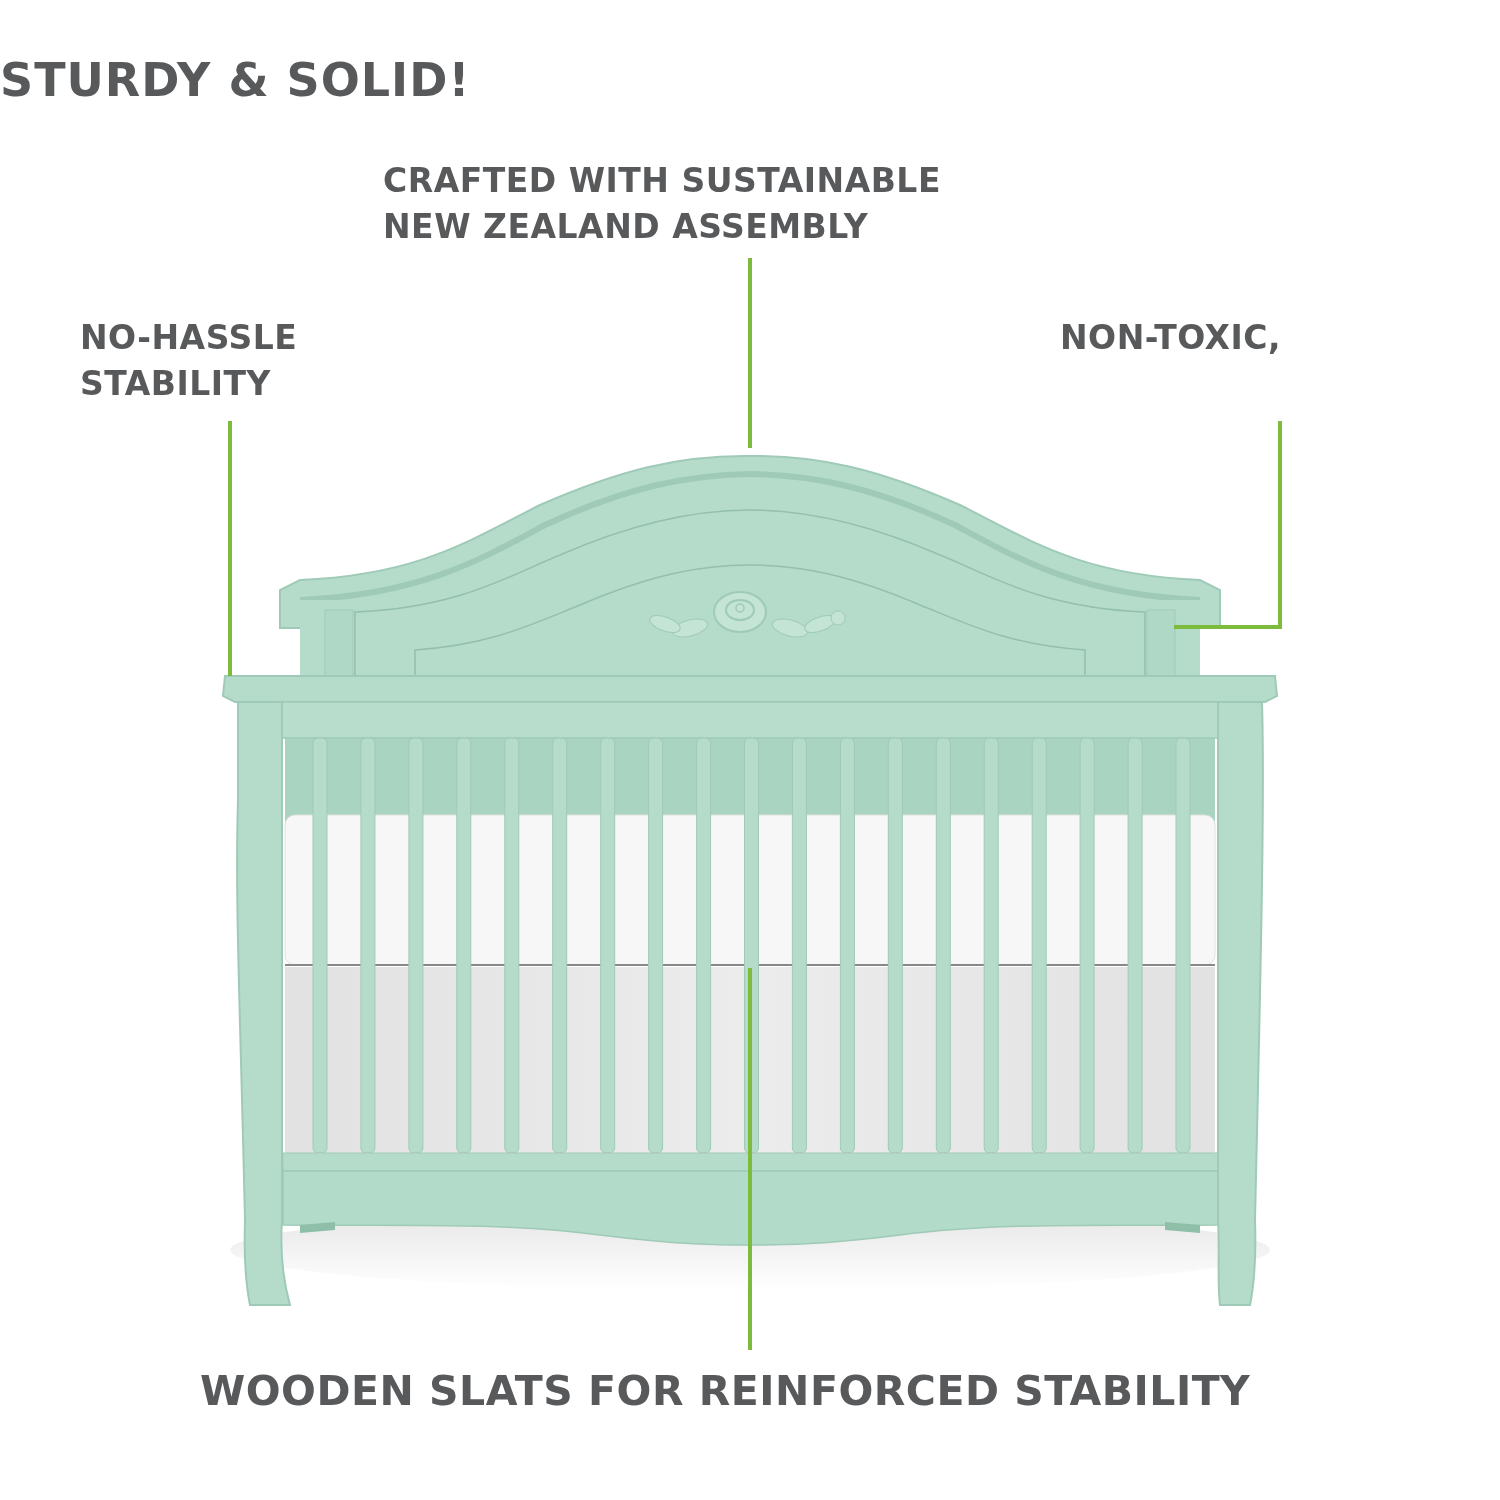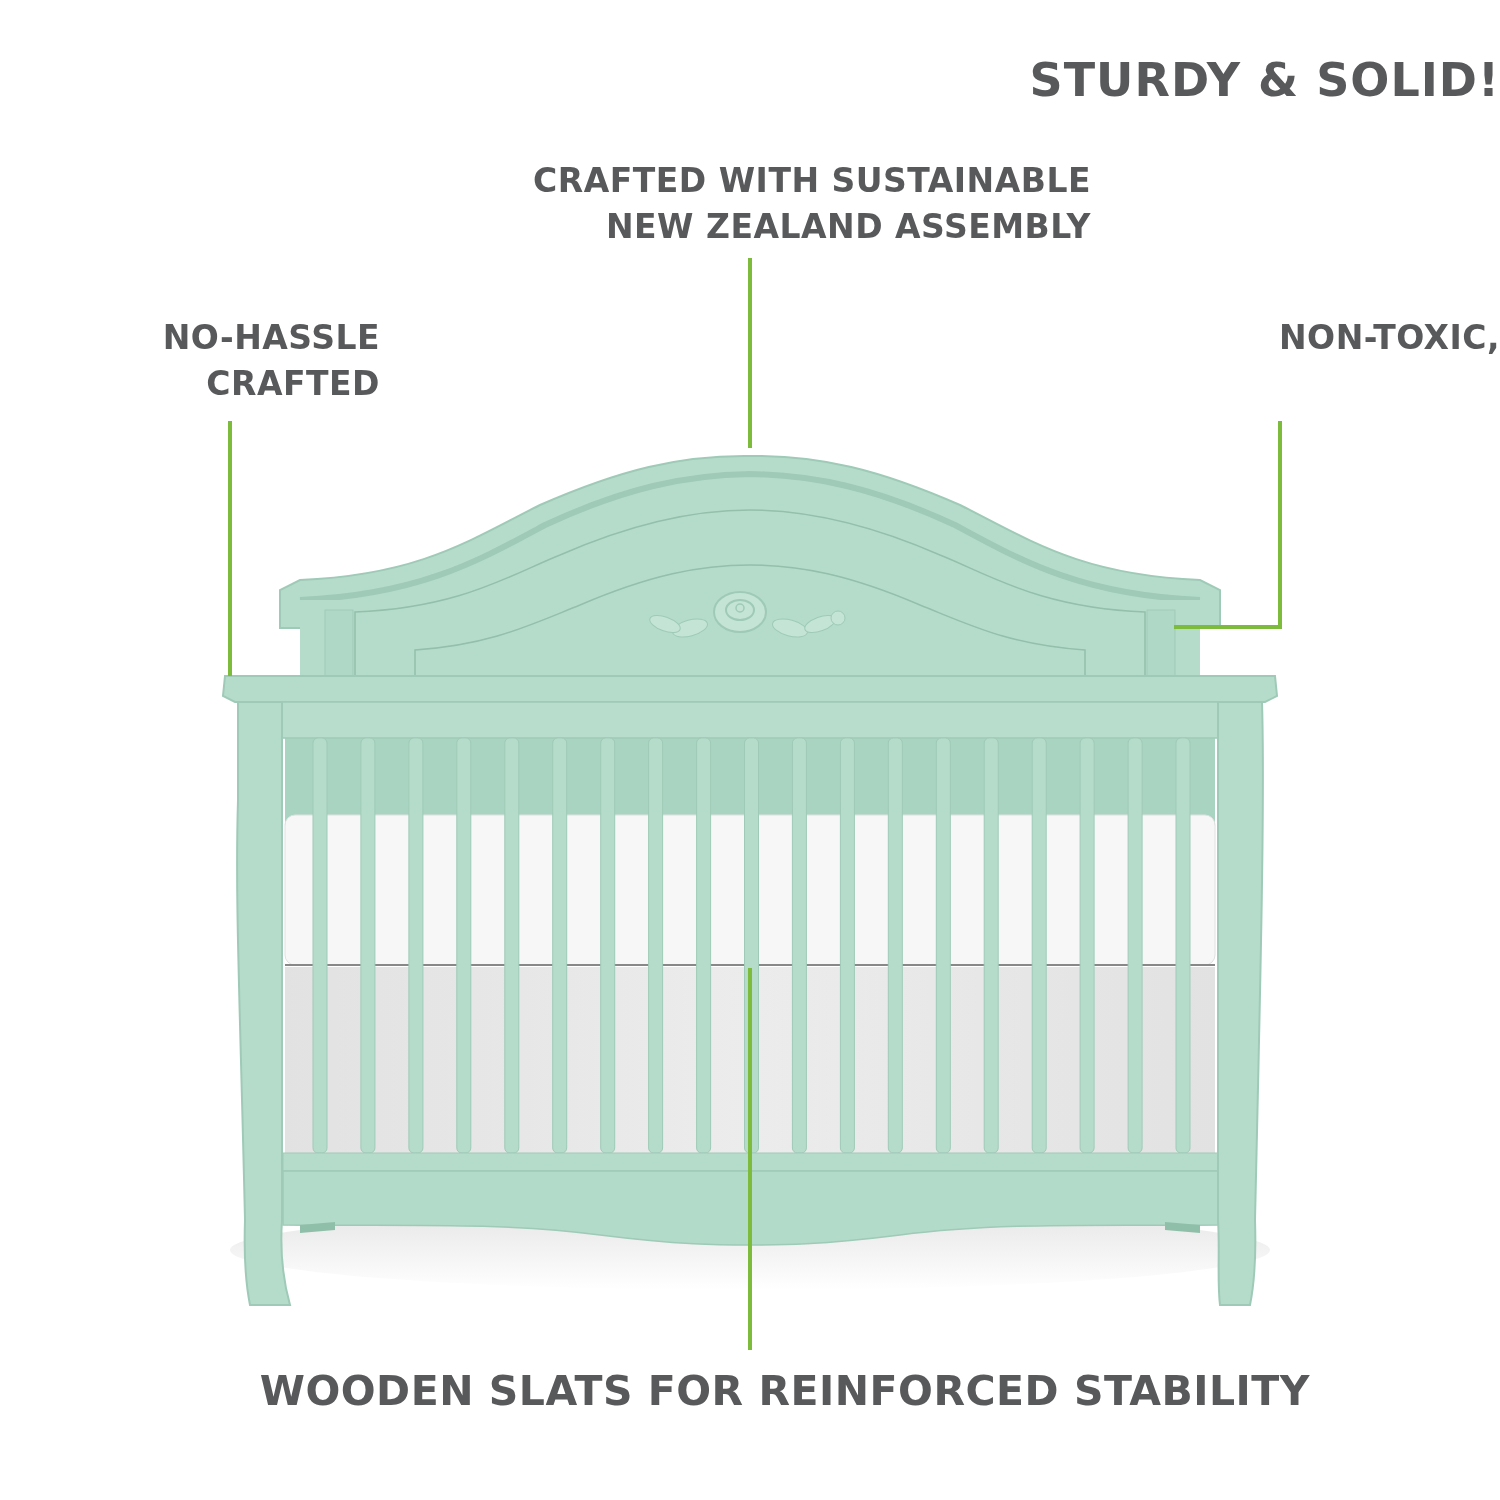--- a/index.html
+++ b/index.html
@@ -1,40 +1,40 @@
 <!DOCTYPE html>
 <html><head>
 <meta charset="utf-8">
 <style>
   html, body { margin: 0; padding: 0; background: #ffffff; }
   body { width: 1500px; height: 1500px; position: relative; overflow: hidden;
          font-family: "DejaVu Sans", "Liberation Sans", sans-serif; }
-  .label { position: absolute; color: #58595b; font-weight: bold; text-align: right;
+  .label { position: absolute; color: #58595b; font-weight: bold; text-align: left;
            letter-spacing: 0.5px; line-height: 46px; }
   .label span { display: block; }
   #title { left: 0; width: 1500px; top: 52px; font-size: 46px; line-height: 56px; letter-spacing: 1px; }
-  #lbl-top { left: 391px; width: 700px; top: 158px; font-size: 33px; }
+  #lbl-top { left: 383px; width: 700px; top: 158px; font-size: 33px; }
   #lbl-left { left: 80px; width: 300px; top: 315px; font-size: 33px; }
   #lbl-right { left: 1060px; width: 440px; top: 315px; font-size: 33px; }
   #lbl-bottom { left: 200px; width: 1110px; top: 1368px; font-size: 41px; }
   svg#crib { position: absolute; left: 0; top: 0; }
 </style>
 </head>
 <body>
 
 <div id="title" class="label">STURDY &amp; SOLID!</div>
 
 <div id="lbl-top" class="label">
   <span>CRAFTED WITH SUSTAINABLE</span>
   <span>NEW ZEALAND ASSEMBLY</span>
 </div>
 
 <div id="lbl-left" class="label">
   <span>NO-HASSLE</span>
-  <span>CRAFTED</span>
+  <span>STABILITY</span>
 </div>
 
 <div id="lbl-right" class="label">
   <span>NON-TOXIC,</span>
 </div>
 
 <div id="lbl-bottom" class="label">
   <span>WOODEN SLATS FOR REINFORCED STABILITY</span>
 </div>
 

